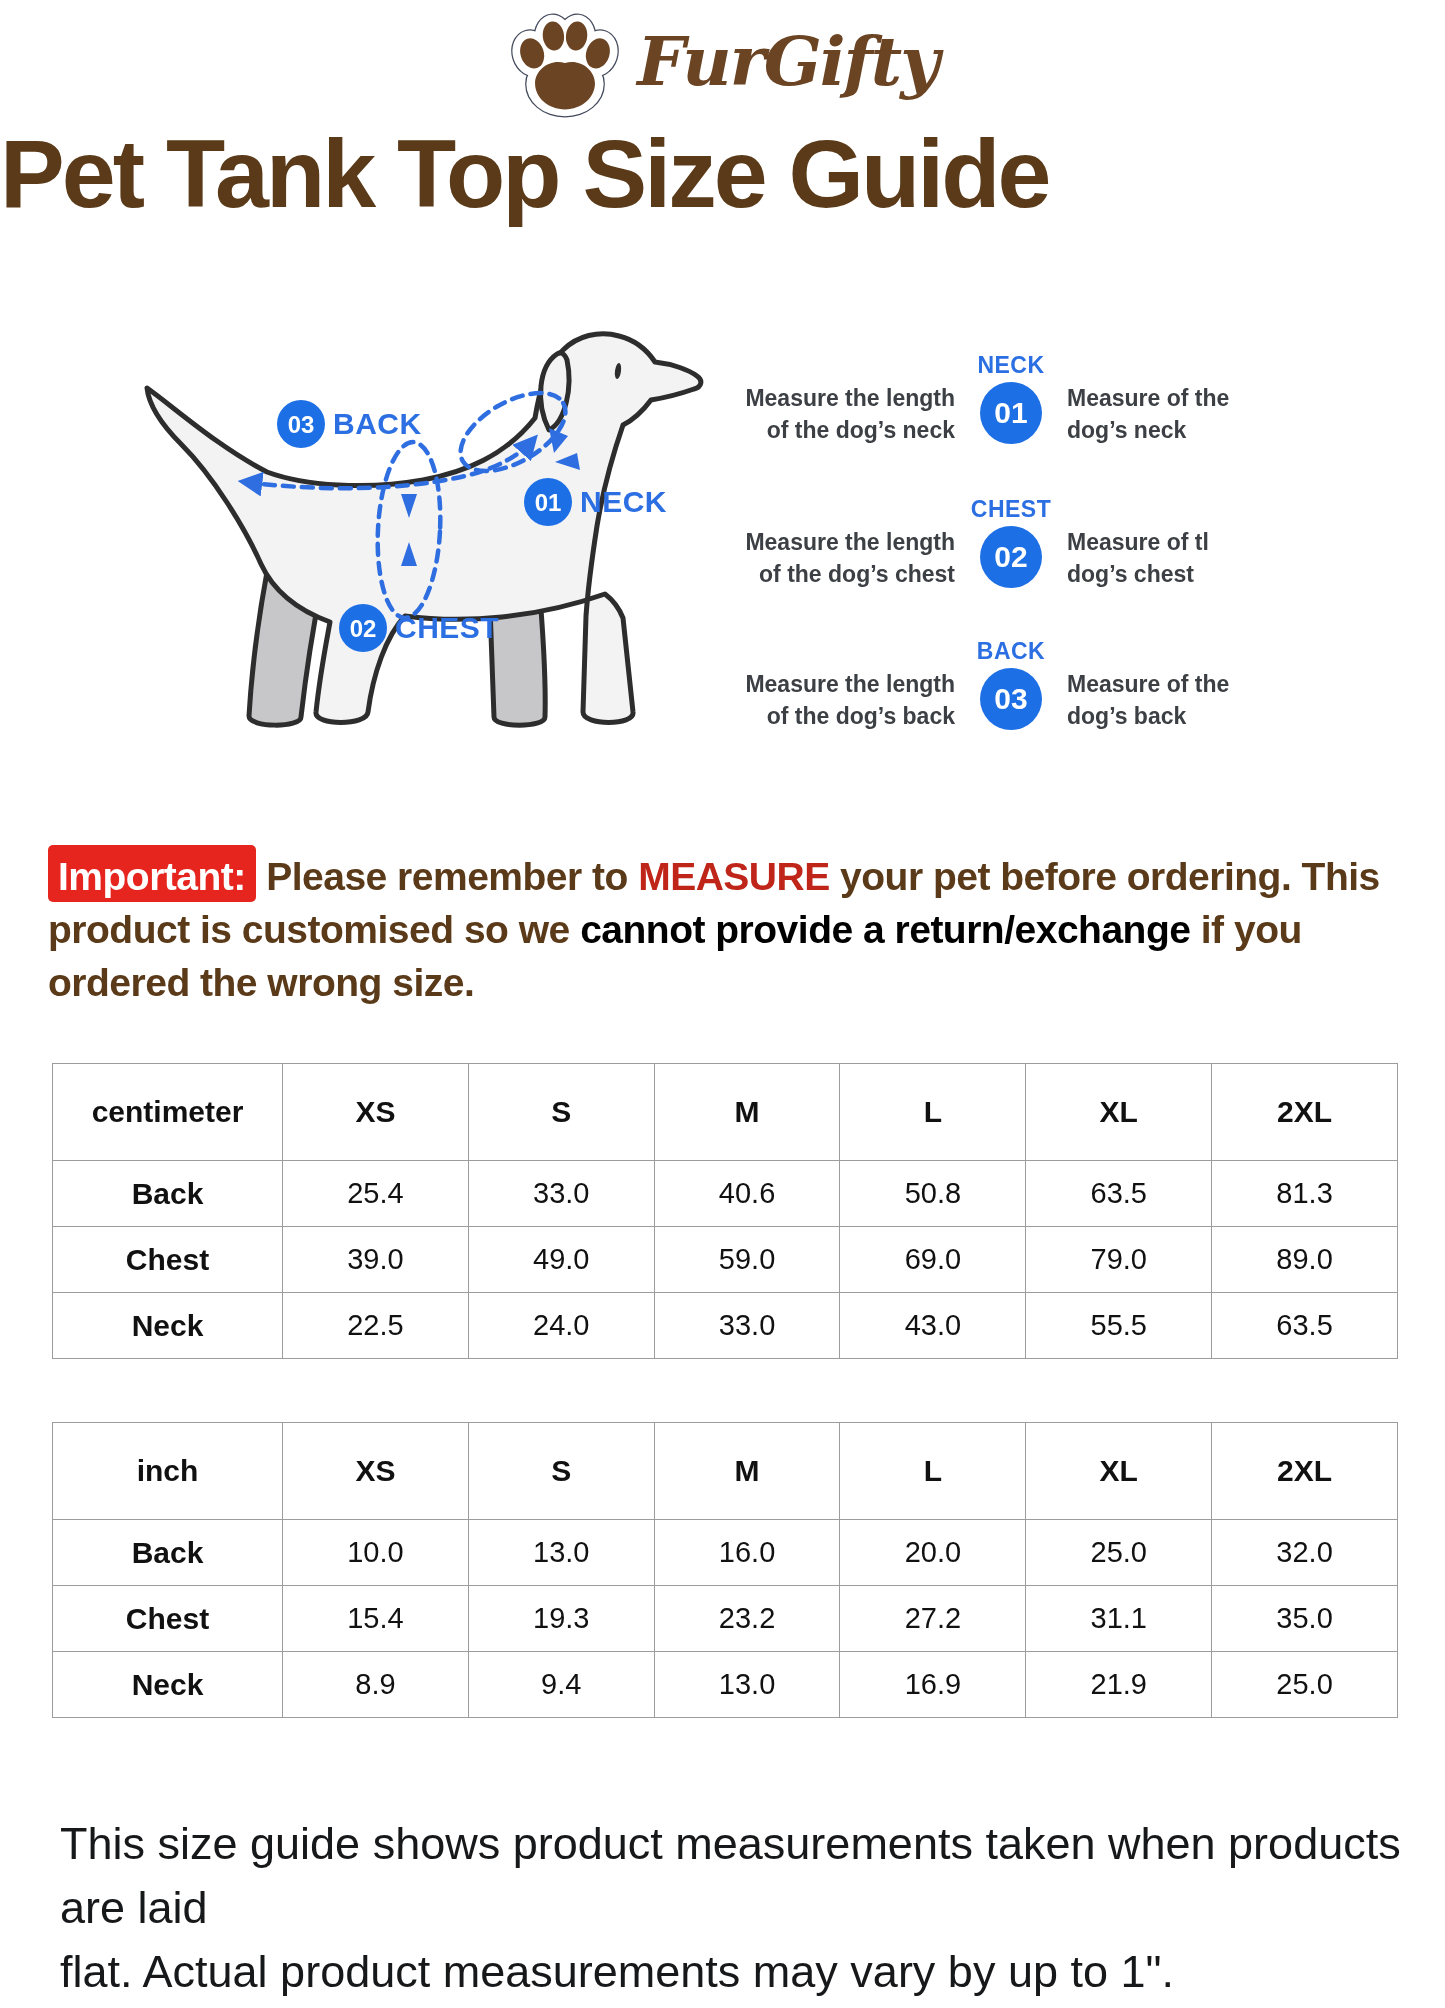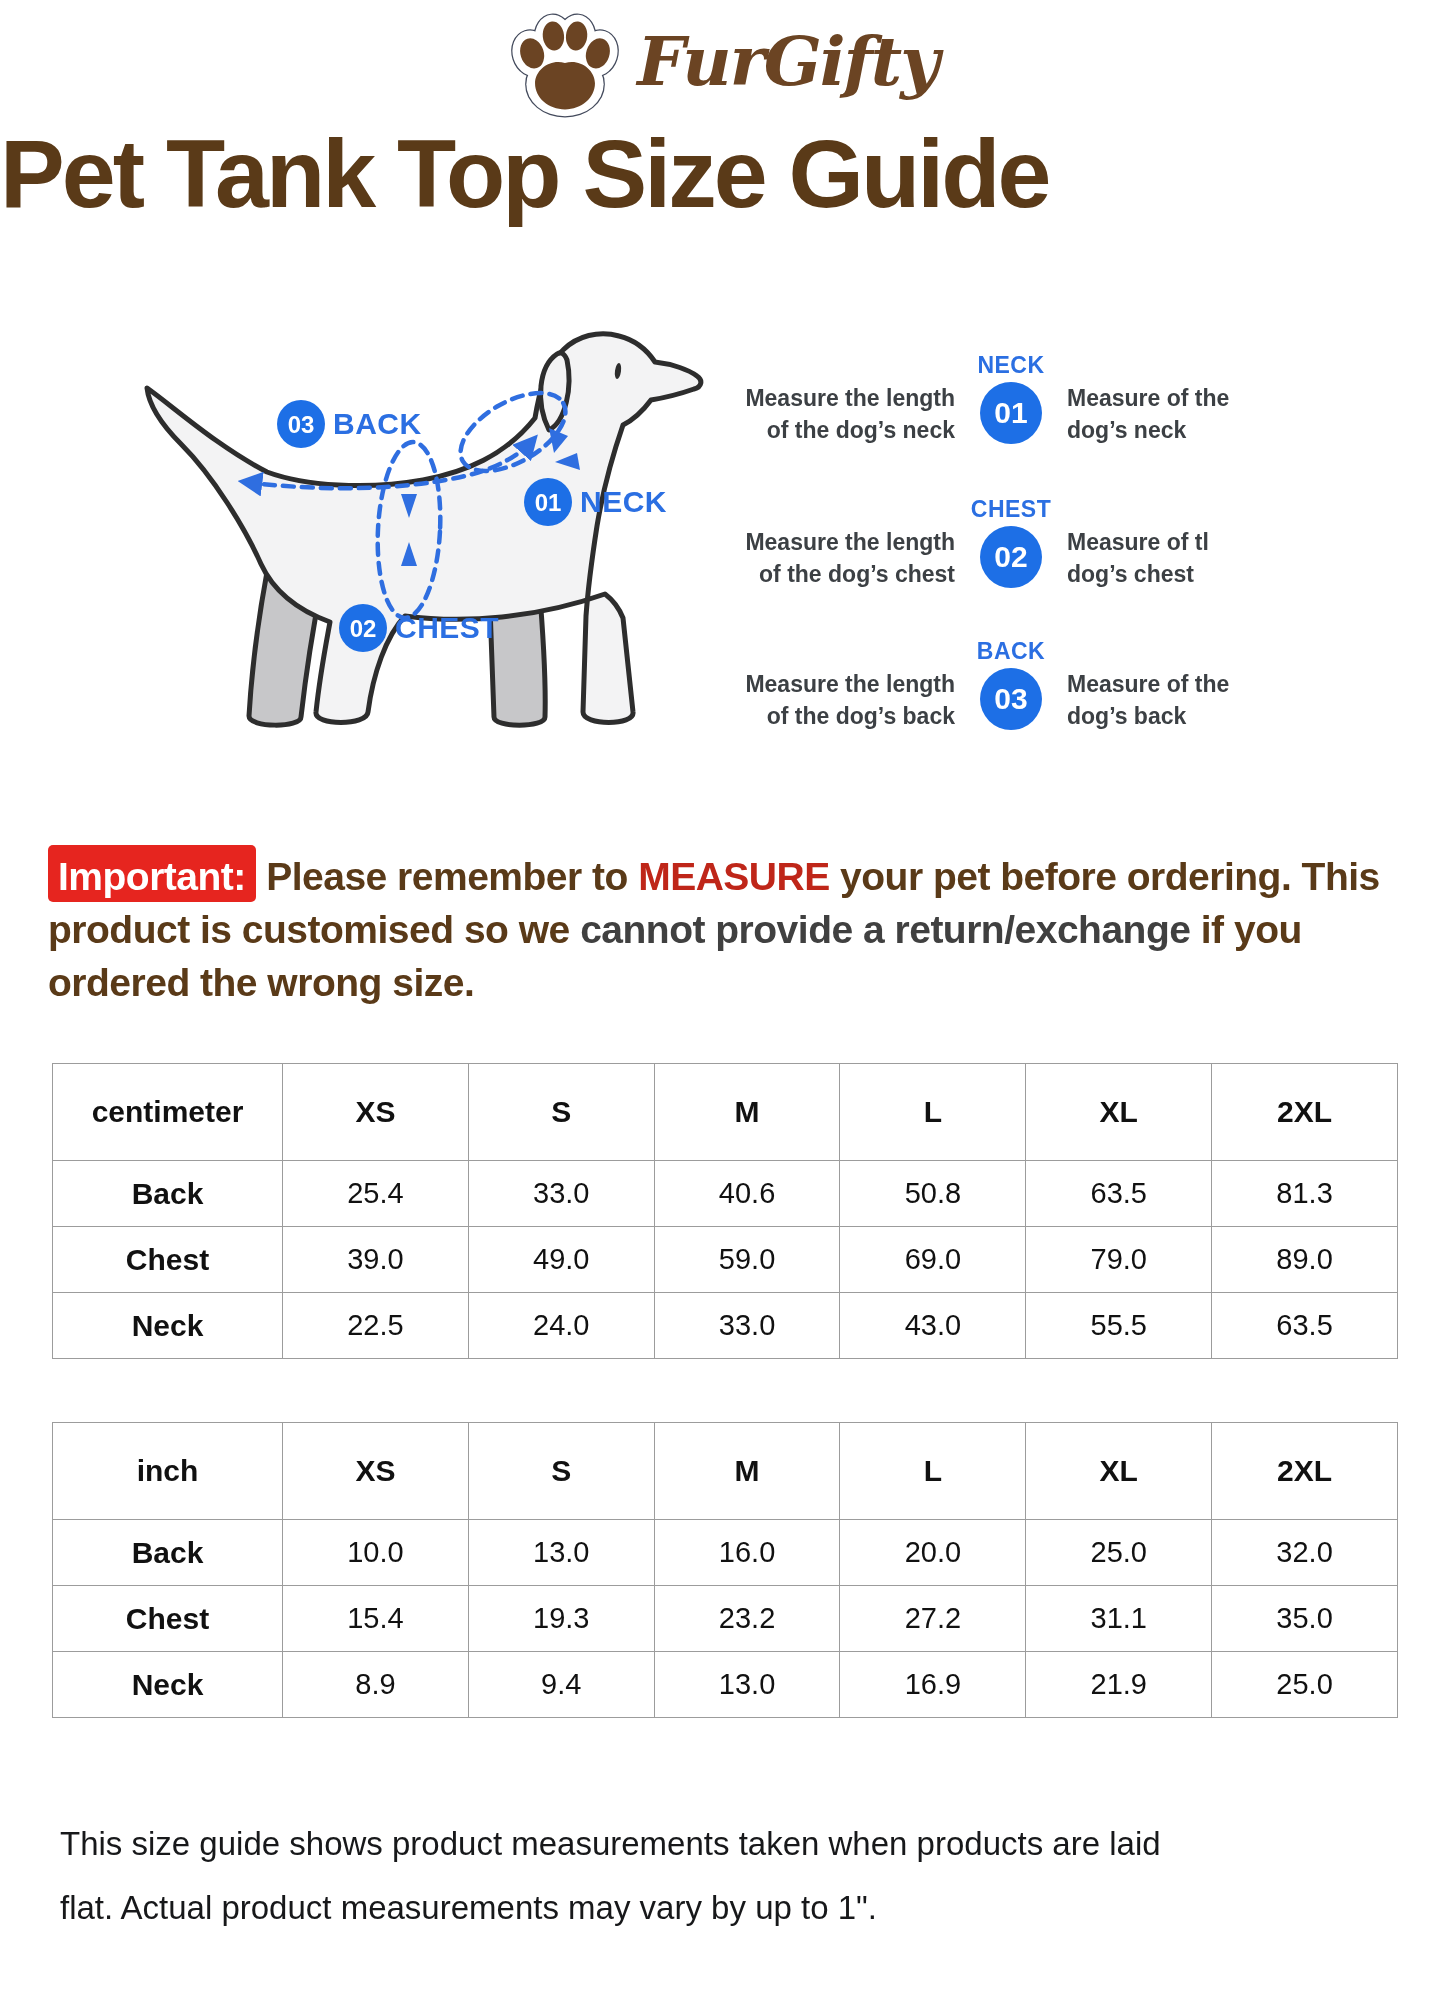--- a/index.html
+++ b/index.html
@@ -23,33 +23,33 @@
   .m-right { width:190px; text-align:left;  margin-top:30px; }
   .m-text  { font-size:23px; line-height:32px; color:#3c4044; font-weight:bold; }
   .m-chip  { width:92px; margin:0 10px; display:flex; flex-direction:column; align-items:center; }
   .m-tag   { font-size:23px; font-weight:bold; color:#2b6fe2; letter-spacing:0.5px; height:30px; }
   .m-circle{ width:62px; height:62px; border-radius:50%; background:#1d6fe6; color:#fff; font-size:30px; font-weight:bold; display:flex; align-items:center; justify-content:center; }
 
   
   .notice { position:absolute; top:850px; left:48px; width:1364px; font-size:39px; font-weight:bold; line-height:53px; color:#5a3a18; letter-spacing:-0.5px; }
   .badge { background:#e6251f; color:#fff; border-radius:5px; padding:10px 10px 4px; }
   .red-dark { color:#bf2619; }
-  .red-bright { color:#404040; }
+  .red-bright { color:#000000; }
 
   
   .size-table { position:absolute; left:52px; width:1346px; border-collapse:collapse; table-layout:fixed; background:#fff; }
   .size-table.t1 { top:1063px; }
   .size-table.t2 { top:1422px; }
   .size-table td { border:1px solid #9c9c9c; text-align:center; vertical-align:middle; }
   .size-table .th-row td { height:97px; font-weight:bold; font-size:30px; }
   .size-table .data-row td { height:66px; font-size:29px; }
   .size-table td.row-label { font-weight:bold; font-size:30px; }
 
   
-  .footer { position:absolute; top:1812px; left:60px; font-size:33px; line-height:64px; color:#17181a; }
+  .footer { position:absolute; top:1812px; left:60px; font-size:45px; line-height:64px; color:#17181a; }
 </style>
 </head>
 <body>
 
 <div class="page">
 
   <div class="logo-row">
     <svg class="paw" viewBox="0 0 120 112" aria-hidden="true">
       <g stroke="#434a5c" stroke-width="2.5" fill="#ffffff">
         <ellipse cx="26" cy="44" rx="20" ry="24" transform="rotate(-18 26 44)"></ellipse>

